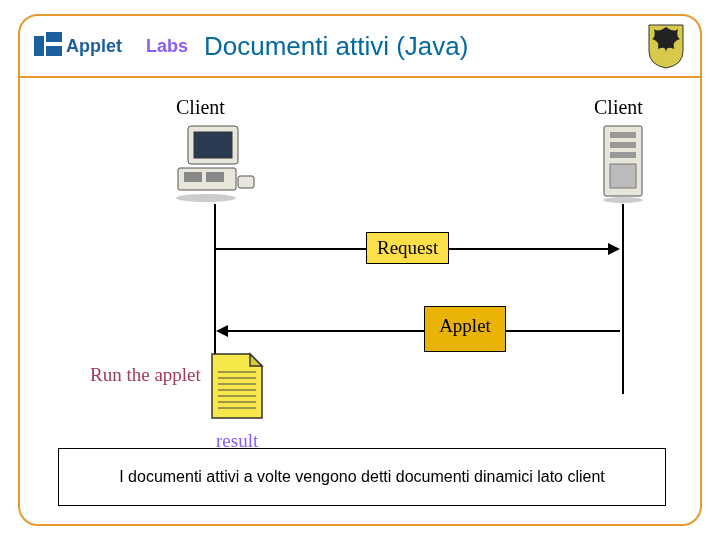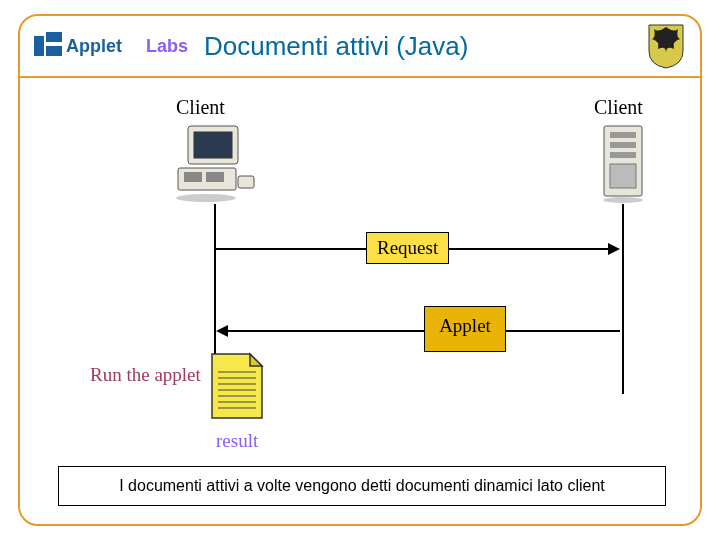--- a/index.html
+++ b/index.html
@@ -136,21 +136,21 @@
     font-size: 19px;
     color: #8b5cf6;
   }
   .doc-icon { position: absolute; left: 190px; top: 274px; }
   .footer-box {
     position: absolute;
     left: 38px;
     bottom: 18px;
     width: 608px;
     border: 1.5px solid #000;
-    padding: 10px 10px;
+    padding: 19px 10px;
     font-family: "Comic Sans MS", cursive, sans-serif;
     font-size: 16px;
     text-align: center;
   }
 </style>
 </head>
 <body>
 
 <div class="card">
 

